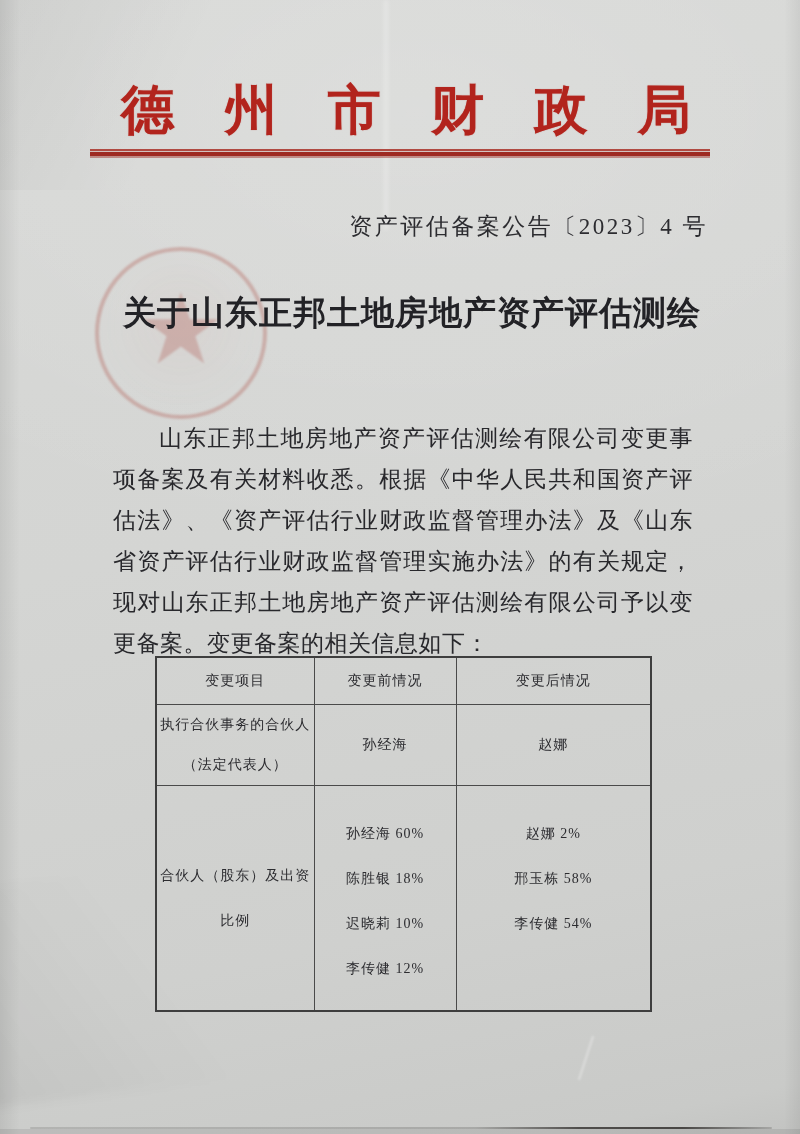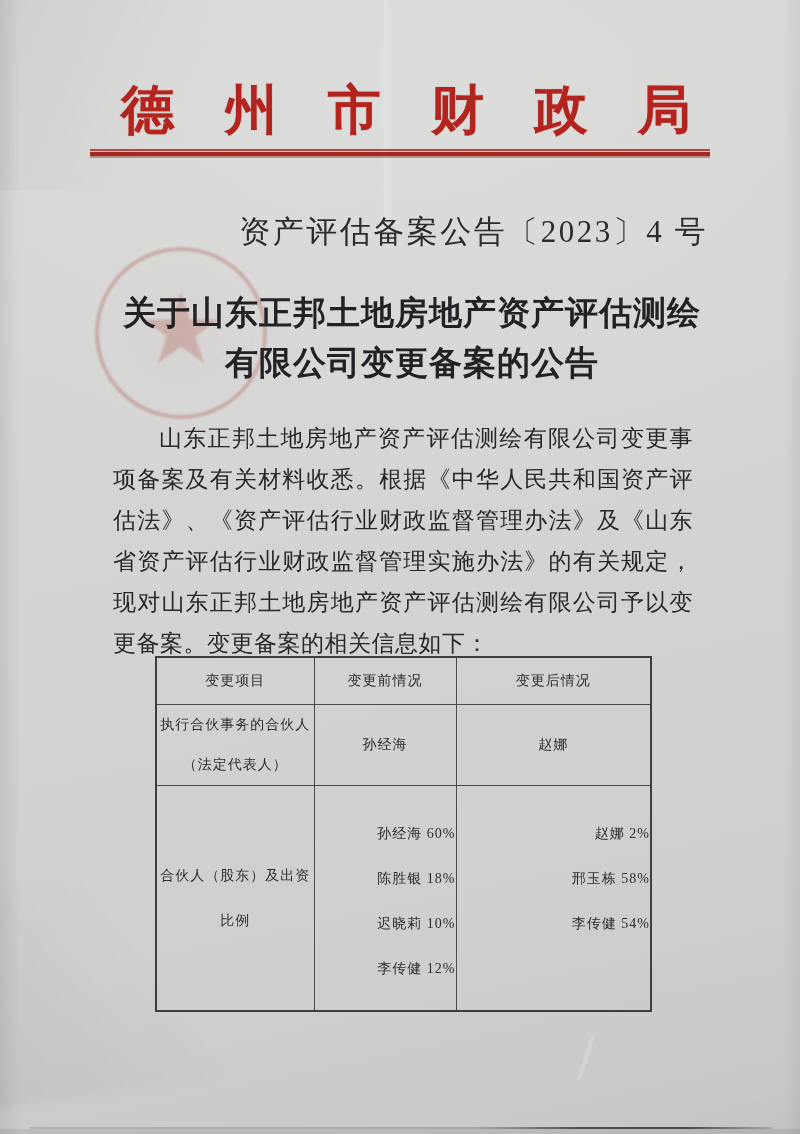--- a/index.html
+++ b/index.html
@@ -43,21 +43,21 @@
   .red-rule {
     position:absolute; top:149px; left:90px; width:620px; height:9px;
     background:linear-gradient(to bottom,
       #b04a42 0 2px,
       rgba(176,74,66,0.18) 2px 3.5px,
       #9e2a22 3.5px 7.5px,
       rgba(158,42,34,0.45) 7.5px 9px);
   }
   .doc-number {
     position:absolute; top:211px; right:92px;
-    font-size:31px; letter-spacing:2.5px; font-weight:500;
+    font-size:23px; letter-spacing:2.5px; font-weight:500;
     color:#2c2c30;
   }
 
   
   .stamp { position:absolute; left:95px; top:247px; width:172px; height:172px; z-index:1;
     opacity:0.55; filter:blur(1.1px); }
   .stamp-ring { position:absolute; inset:0; border:4px solid rgba(174,84,74,0.6); border-radius:50%;
     background:radial-gradient(circle at 50% 45%, rgba(205,125,112,0.10), rgba(205,125,112,0) 70%); }
   .stamp-star { position:absolute; top:50%; left:50%; transform:translate(-50%,-54%);
     font-size:98px; line-height:98px; color:rgba(174,84,74,0.55);
@@ -87,21 +87,21 @@
     font-weight:normal; padding:0; letter-spacing:1px;
   }
   .col-item  { width:158px; }
   .col-before{ width:142px; }
   .col-after { width:195px; }
   .row-head th { height:46px; }
   .row-1 td { height:70px; }
   .row-1 .cell-lines div { line-height:40px; }
   .row-2 td { height:199px; }
   .row-2 .cell-lines div { line-height:45px; }
-  .row-2 td.list { vertical-align:top; padding-top:25px;text-align:right; }
+  .row-2 td.list { vertical-align:top; padding-top:25px; }
 </style>
 </head>
 <body>
 
 <div class="paper">
 
   <div class="crease-a"></div>
   <div class="crease-b"></div>
   <div class="crease-c"></div>
   <div class="crease-d"></div>
@@ -109,21 +109,21 @@
   <div class="org-name">德州市财政局</div>
   <div class="red-rule"></div>
 
   <div class="doc-number">资产评估备案公告〔2023〕4 号</div>
 
   <div class="stamp">
     <div class="stamp-ring"></div>
     <div class="stamp-star">★</div>
   </div>
 
-  <h1 class="title"><span>关于山东正邦土地房地产资产评估测绘</span><br><span>有限公司变更备案的公告</span></h1>
+  <h1 class="title"><span>关于山东正邦土地房地产资产评估测绘</span><br></h1>
 
   <p class="body-text">山东正邦土地房地产资产评估测绘有限公司变更事项备案及有关材料收悉。根据《中华人民共和国资产评估法》、《资产评估行业财政监督管理办法》及《山东省资产评估行业财政监督管理实施办法》的有关规定，现对山东正邦土地房地产资产评估测绘有限公司予以变更备案。变更备案的相关信息如下：</p>
 
   <table class="change-table">
     <colgroup>
       <col class="col-item">
         <col class="col-before">
         <col class="col-after">
     </colgroup>
     <thead>

